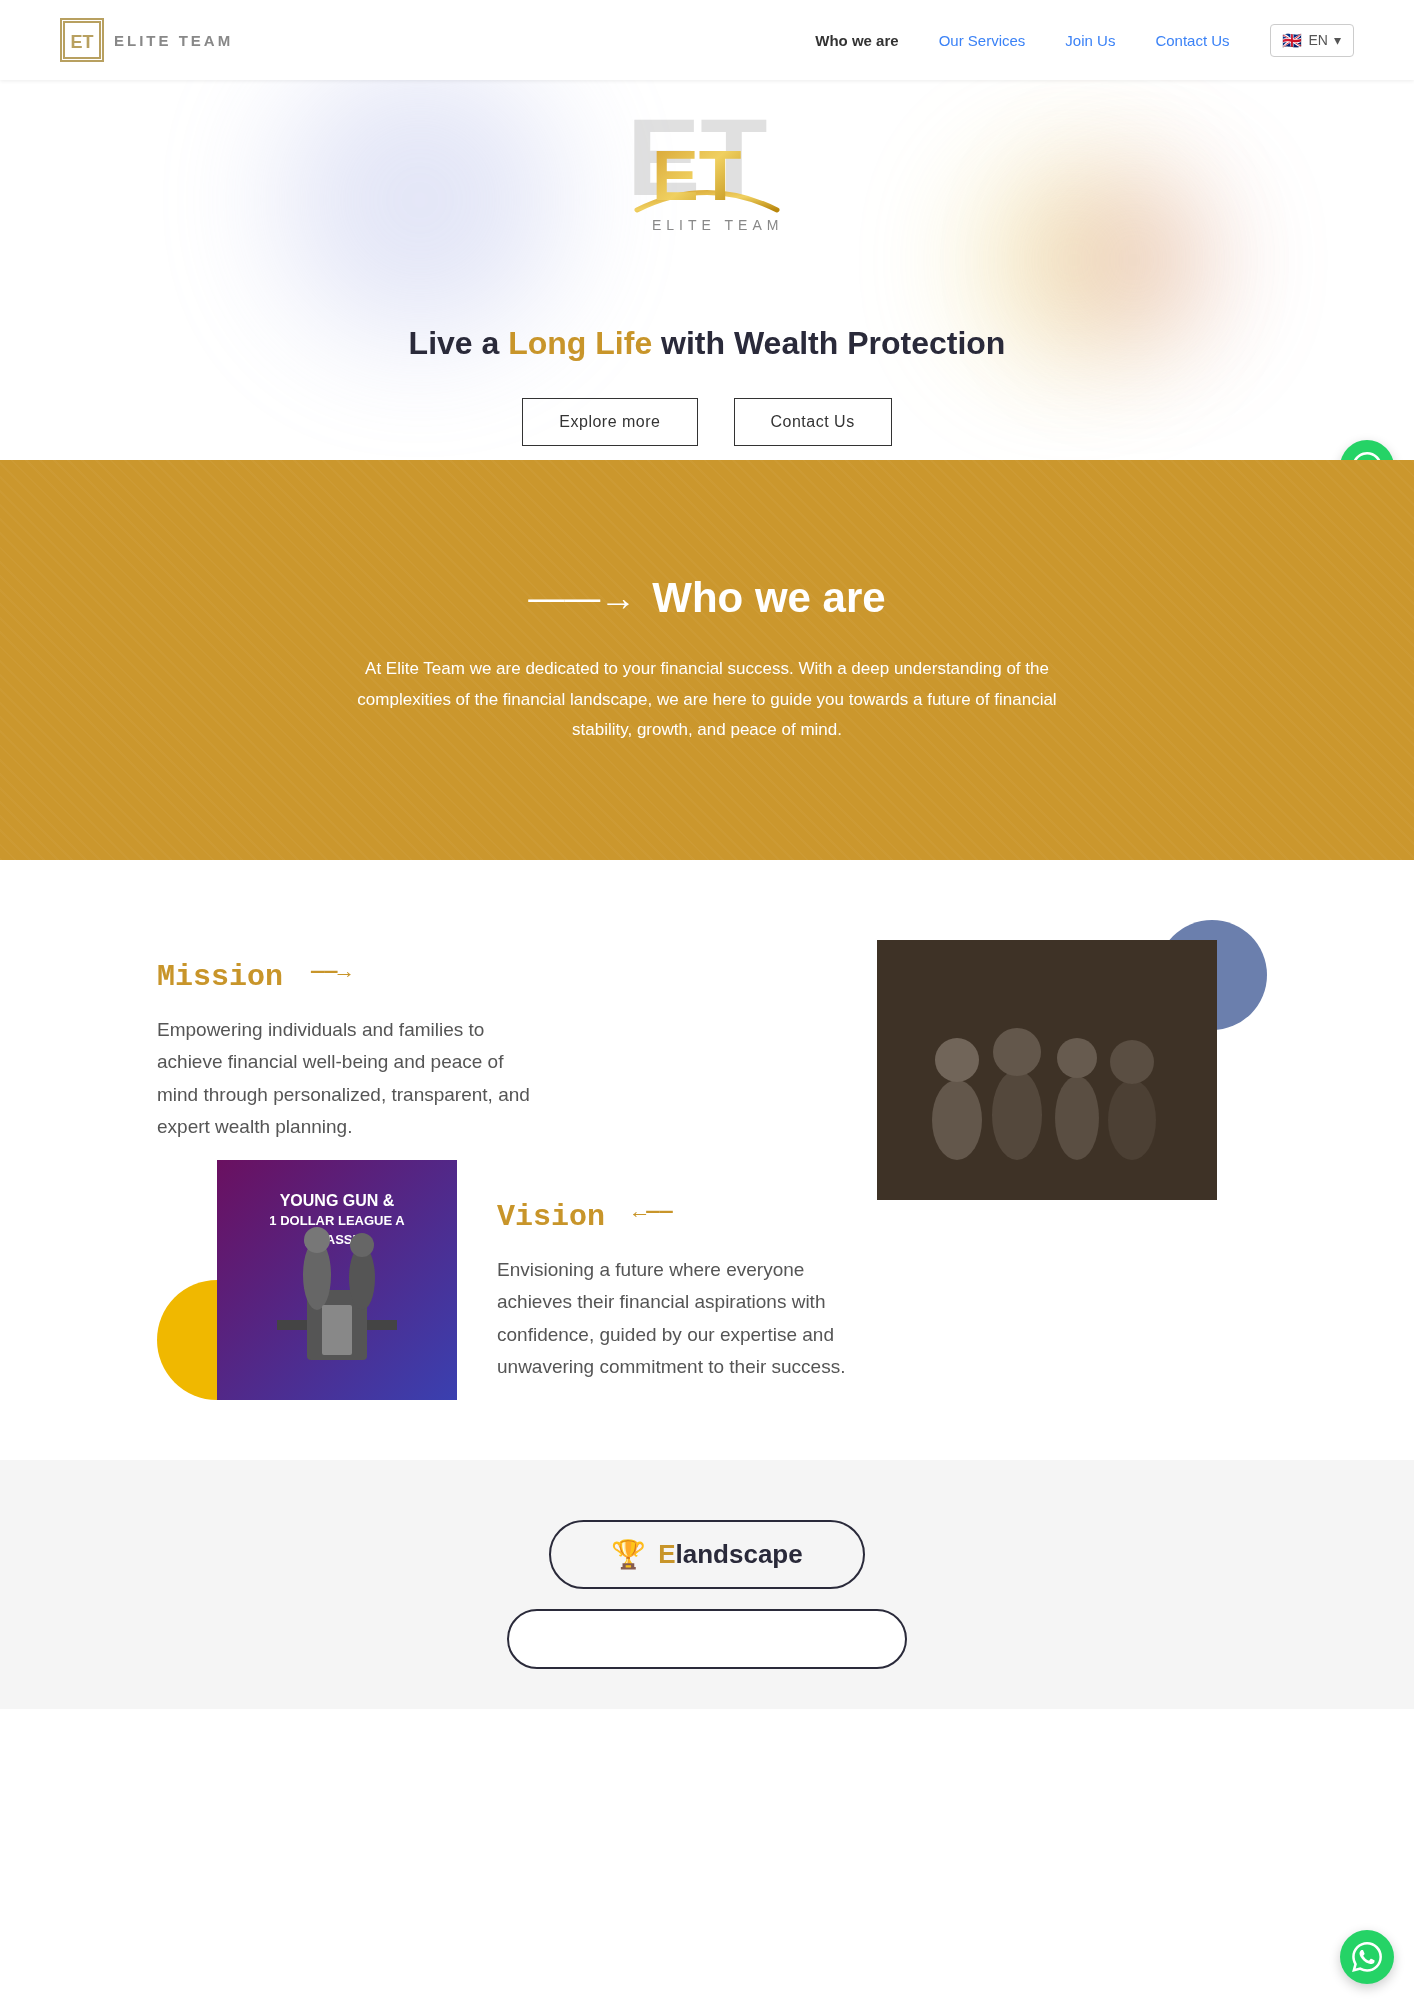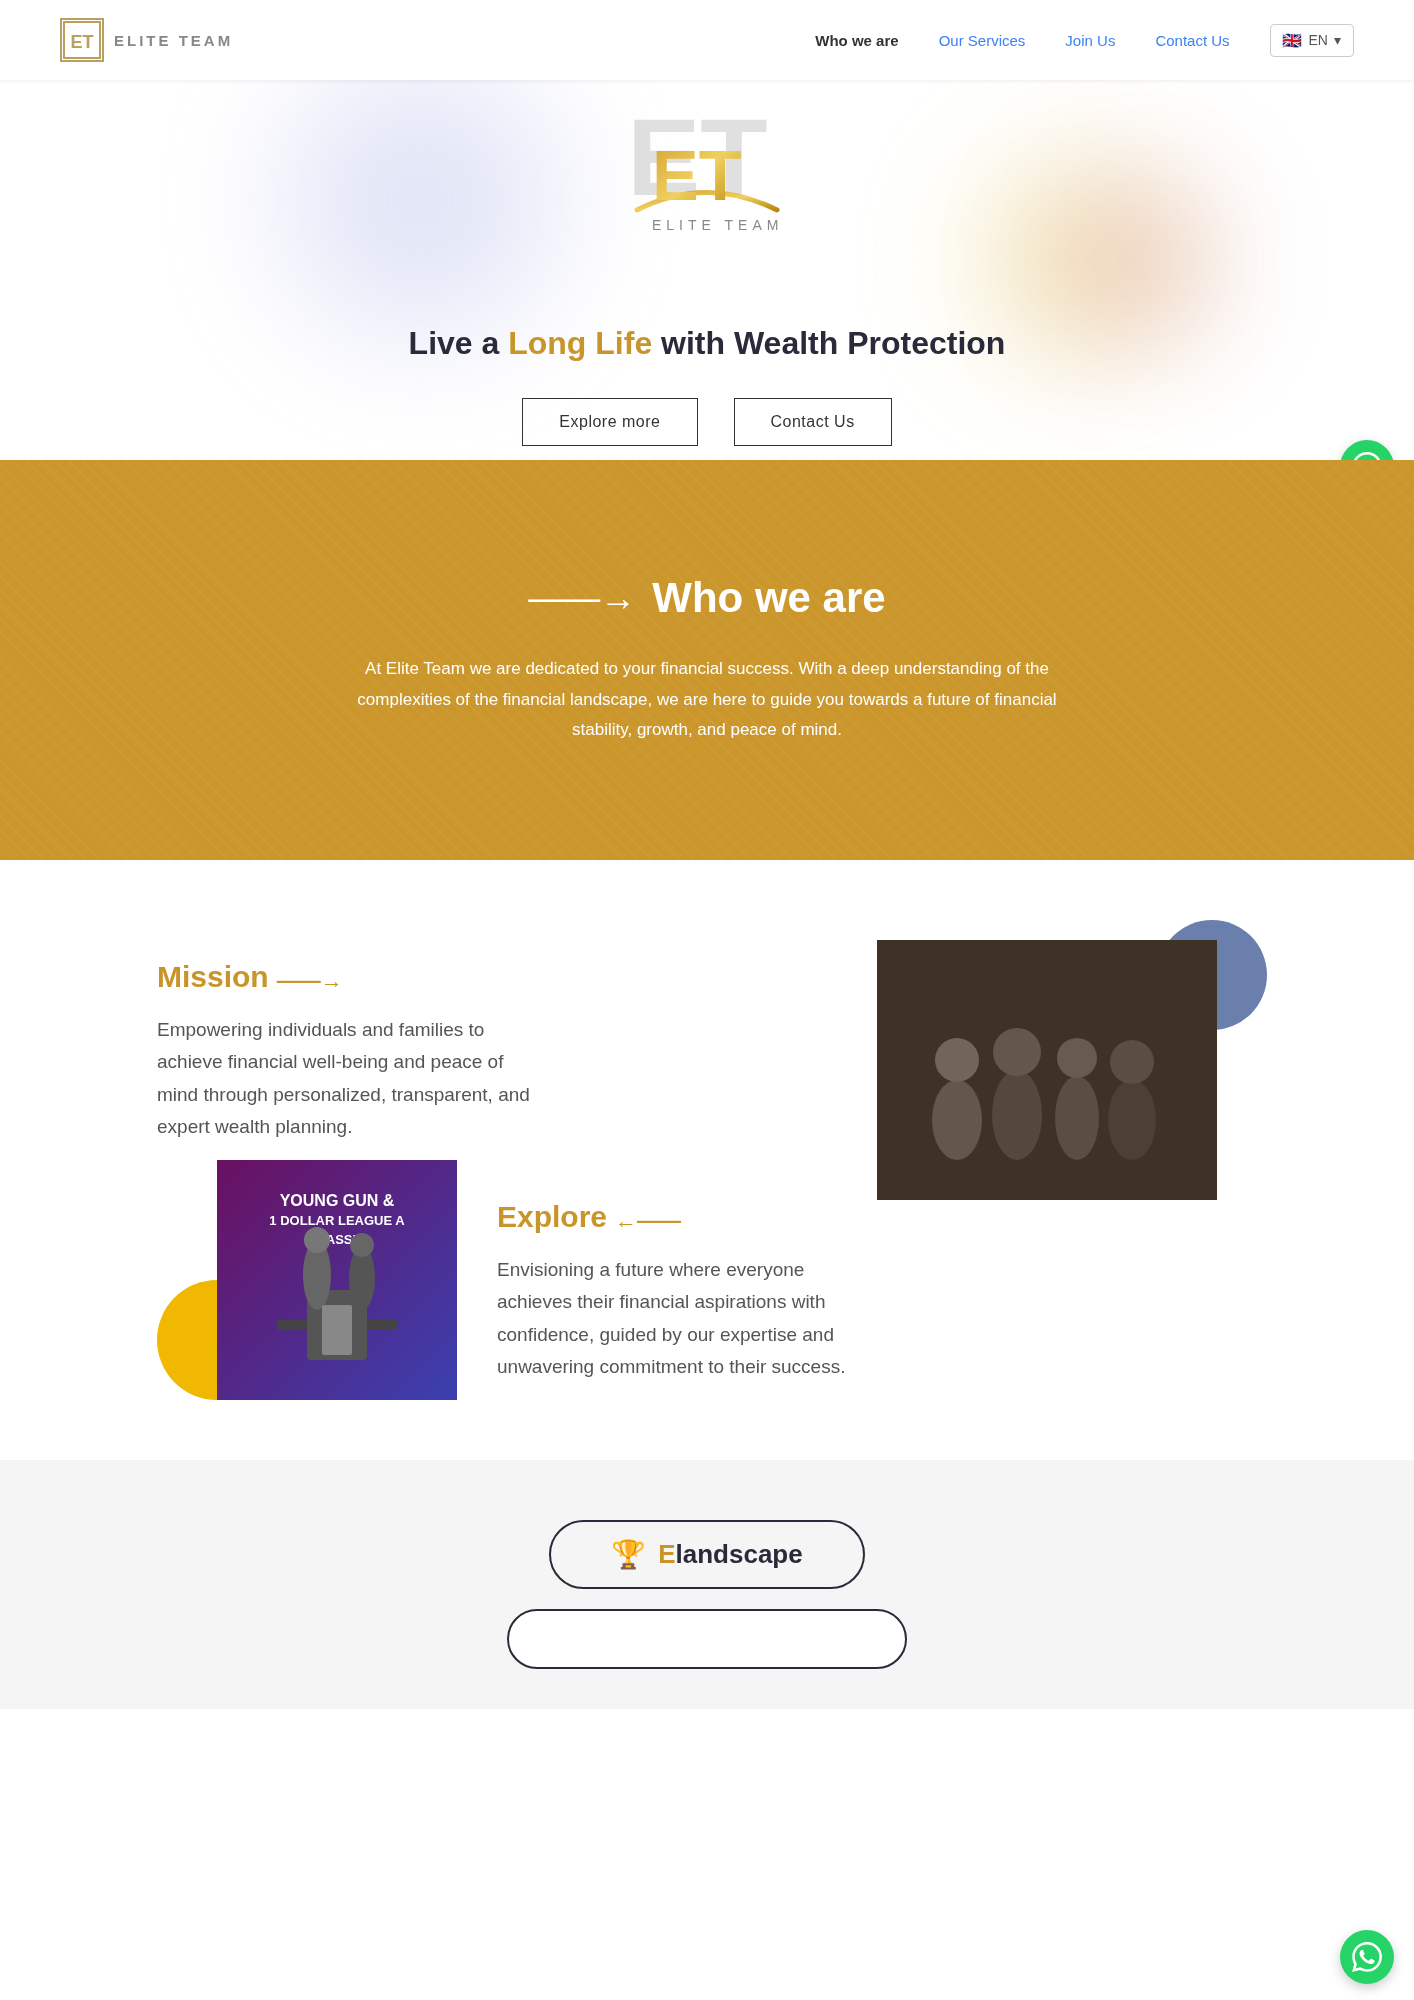--- a/index.html
+++ b/index.html
@@ -104,21 +104,21 @@
     .mv-section {
       background: #fff; padding: 80px 100px 60px;
       position: relative; overflow: hidden; min-height: 600px;
     }
     .mv-inner { max-width: 1100px; margin: 0 auto; position: relative; }
 
     .mission-block { display: flex; align-items: flex-start; gap: 60px; margin-bottom: 0; }
     .mission-text { flex: 1; padding-top: 20px; }
     .section-heading {
       font-size: 30px; font-weight: 700; color: #c8952a;
-      display: flex; align-items: flex-end; gap: 8px; margin-bottom: 20px;
+      display: flex; align-items: flex-start; gap: 28px; margin-bottom: 20px; font-family: Liberation Mono, monospace;
     }
     .arrow-right { font-size: 22px; color: #c8952a; }
     .arrow-left { font-size: 22px; color: #c8952a; }
     .section-body { font-size: 19px; line-height: 1.7; color: #555; max-width: 380px; }
 
     .mission-img-wrap {
       width: 380px; min-height: 280px; position: relative; flex-shrink: 0;
     }
     .img-placeholder {
       width: 340px; height: 260px;
@@ -310,21 +310,21 @@
             <circle cx="100" cy="80" r="13" fill="#777"></circle>
             <ellipse cx="145" cy="118" rx="13" ry="32" fill="#555"></ellipse>
             <circle cx="145" cy="85" r="12" fill="#666"></circle>
 
             <rect x="105" y="145" width="30" height="50" fill="#888" rx="2"></rect>
           </svg>
         </div>
       </div>
       <div class="vision-text">
         <div class="section-heading">
-          <span>Explore</span>
+          <span>Vision</span>
           <span class="arrow-left">←——</span>
         </div>
         <p class="section-body">Envisioning a future where everyone achieves their financial aspirations with confidence, guided by our expertise and unwavering commitment to their success.</p>
       </div>
     </div>
   </div>
 
 </section>
 
 <section class="excellence-section">

